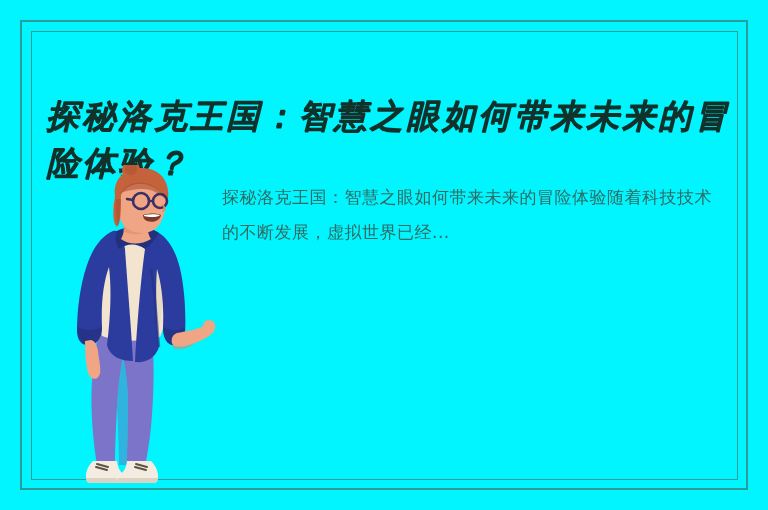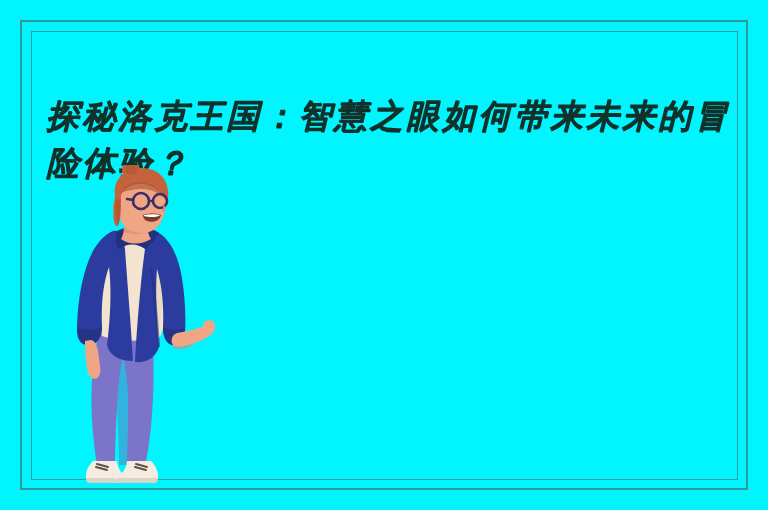--- a/index.html
+++ b/index.html
@@ -171,14 +171,15 @@
         </g>
 
         <path d="M88 50 C94 48 102 48 106 50 C105 56 98 58 92 56 C89 55 88 52 88 50 Z" fill="#7a3b2d"></path>
         <path d="M89 50 C95 49 101 49 105 50 C104 52 95 53 89 51 Z" fill="#ffffff"></path>
 
         <path d="M108 40 C110 43 110 45 108 46" stroke="#d98b6c" stroke-width="1.8" fill="none" stroke-linecap="round"></path>
       </g>
     </svg>
   </div>
 
+  <div class="body-text">探秘洛克王国：智慧之眼如何带来未来的冒险体验随着科技技术的不断发展，虚拟世界已经...</div>
 
 </div>
 
 </body></html>

